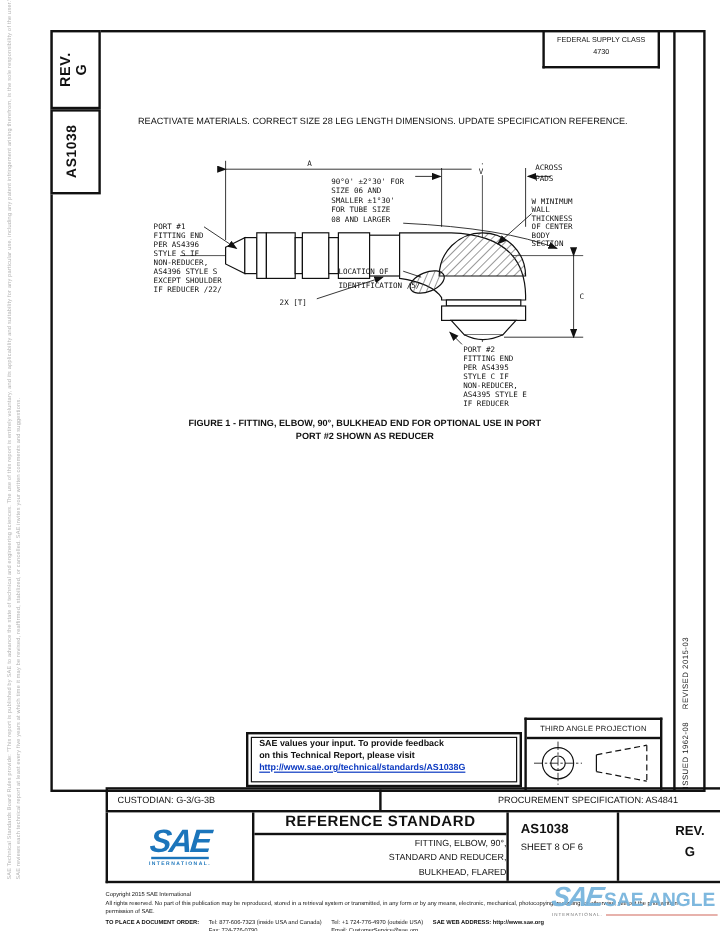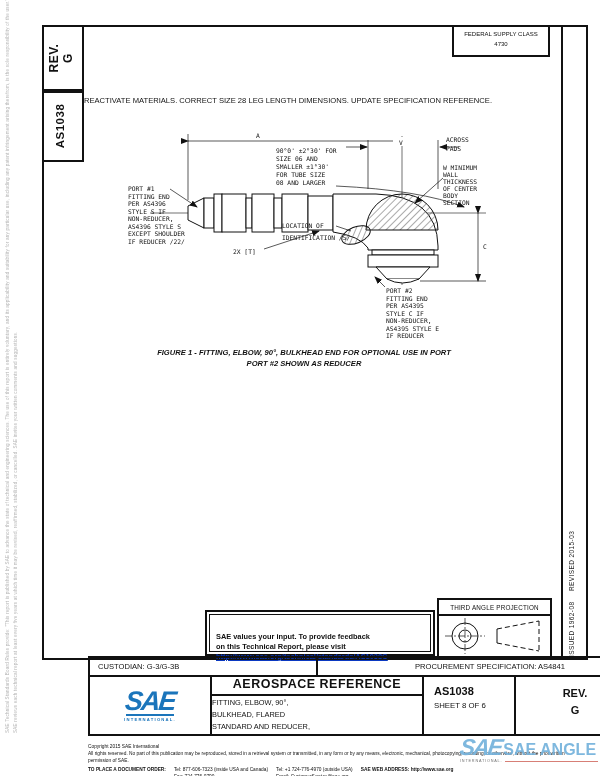--- a/index.html
+++ b/index.html
@@ -7,39 +7,39 @@
   .abs { position:absolute; }
   #page { position:relative; width:600px; height:776px; background:#fff; overflow:hidden; }
   .rot { position:absolute; transform-origin:0 0; transform:rotate(-90deg); white-space:nowrap; }
   #frame { left:42px; top:25px; width:546px; height:635px; border:2px solid #111; }
   #right-strip { left:561px; top:25px; width:2px; height:635px; background:#111; }
   #rev-box { left:42px; top:25px; width:42px; height:66px; border:2px solid #111; background:#fff; }
   #as-box  { left:42px; top:91px; width:42px; height:71px; border:2px solid #111; background:#fff; }
   .side-label { font-weight:bold; font-size:12px; text-align:center; letter-spacing:.5px; }
   #fsc-box { left:452px; top:25px; width:98px; height:32px; border:2px solid #111; border-top:none; font-size:6px; text-align:center; padding-top:5px; line-height:1.6; }
   #rationale-title { left:84px; top:79px; width:470px; text-align:center; font-size:8px; letter-spacing:.4px; }
-  #rationale-text  { left:84px; top:96px; width:470px; font-size:7.6px; }
-  #fig-caption { left:64px; top:347px; width:480px; text-align:center; font-size:7.6px; font-weight:bold; font-style:italic; line-height:1.5; }
+  #rationale-text  { left:84px; top:96px; width:470px; text-align:center; font-size:7.6px; }
+  #fig-caption { left:64px; top:347px; width:480px; text-align:center; font-size:7.6px; font-weight:bold; line-height:1.5; }
   svg text { font-family:"DejaVu Sans Mono",monospace; font-size:6.3px; fill:#111; }
   #feedback-box { left:205px; top:610px; width:230px; height:46px; border:2px solid #111; background:#fff; }
-  #feedback-inner { margin:2px; height:38px; border:1px solid #111; padding:17px 6px; font-size:7.4px; font-weight:bold; line-height:1.35; }
+  #feedback-inner { margin:2px; height:38px; border:1px solid #111; padding:0 6px; font-size:7.4px; font-weight:bold; line-height:1.35; }
   #feedback-inner a { color:#0b39c1; font-weight:bold; }
   #proj-box { left:437px; top:598px; width:115px; height:62px; border:2px solid #111; border-bottom:none; }
   #proj-label { height:16px; border-bottom:2px solid #111; font-size:6.3px; text-align:center; padding-top:4px; letter-spacing:.2px; }
   #issued { font-size:6.5px; letter-spacing:.4px; color:#222; }
   #title-block { left:88px; top:656px; width:548px; height:80px; }
   .tb-row1 { display:flex; height:21px; border:2px solid #111; }
   .tb-cell { font-size:7.6px; display:flex; align-items:center;padding-left:28px; }
   #tb-custodian { width:228px; border-right:2px solid #111; padding-left:8px; }
   #tb-procurement { flex:1; justify-content:center; }
   .tb-row2 { display:flex; height:59px; border:2px solid #111; border-top:none; }
   #tb-logo-cell { width:120px; display:flex; align-items:center; justify-content:center; }
   #tb-title-cell { width:214px; border-left:2px solid #111; border-right:2px solid #111; }
   #tb-head { height:19px; border-bottom:2px solid #111; text-align:center; font-weight:bold; font-size:12.5px; letter-spacing:.5px; }
-  .tb-sub { text-align:left; font-size:7.4px; line-height:12px; padding-top:1px;border-radius:17px; }
+  .tb-sub { text-align:right; font-size:7.4px; line-height:12px; padding-top:1px;border-radius:17px; }
   #tb-num-cell { width:90px; padding:8px 0 0 10px; }
   #tb-doc { font-weight:bold; font-size:11px; }
   #tb-sheet { font-size:7.8px; margin-top:4px; }
   #tb-rev-cell { flex:1; border-left:2px solid #111; text-align:center; padding-top:8px; font-weight:bold; font-size:11px; line-height:1.5; }
   .sae-logo { text-align:center; }
   .sae-logo .big { font-size:27px; font-weight:bold; font-style:italic; color:#1b75bb; letter-spacing:-2px; line-height:.9; transform:skewX(-6deg); }
   .sae-logo .rule { height:2px; background:#1b75bb; margin:1px 2px 1px 2px; }
   .sae-logo .small { font-size:4.2px; color:#1b75bb; letter-spacing:1.2px; font-weight:bold; }
   #copyright { left:88px; top:744px; width:505px; font-size:4.8px; line-height:1.45; color:#111; }
   #order-row { display:flex; gap:8px; margin-top:1px; }
@@ -217,25 +217,25 @@
     </div>
     <div class="tb-row2">
       <div id="tb-logo-cell">
         <div class="sae-logo">
           <div class="big">SAE</div>
           <div class="rule"></div>
           <div class="small">INTERNATIONAL.</div>
         </div>
       </div>
       <div id="tb-title-cell">
-        <div id="tb-head">AEROSPACE REFERENCE</div>
+        <div id="tb-head">REFERENCE STANDARD</div>
         <div class="tb-sub">
           <div>FITTING, ELBOW, 90°,</div>
+          <div>STANDARD AND REDUCER,</div>
           <div>BULKHEAD, FLARED</div>
-          <div>STANDARD AND REDUCER,</div>
         </div>
       </div>
       <div id="tb-num-cell">
         <div id="tb-doc">AS1038</div>
         <div id="tb-sheet">SHEET 8 OF 6</div>
       </div>
       <div id="tb-rev-cell">
         <div>REV.</div>
         <div>G</div>
       </div>

